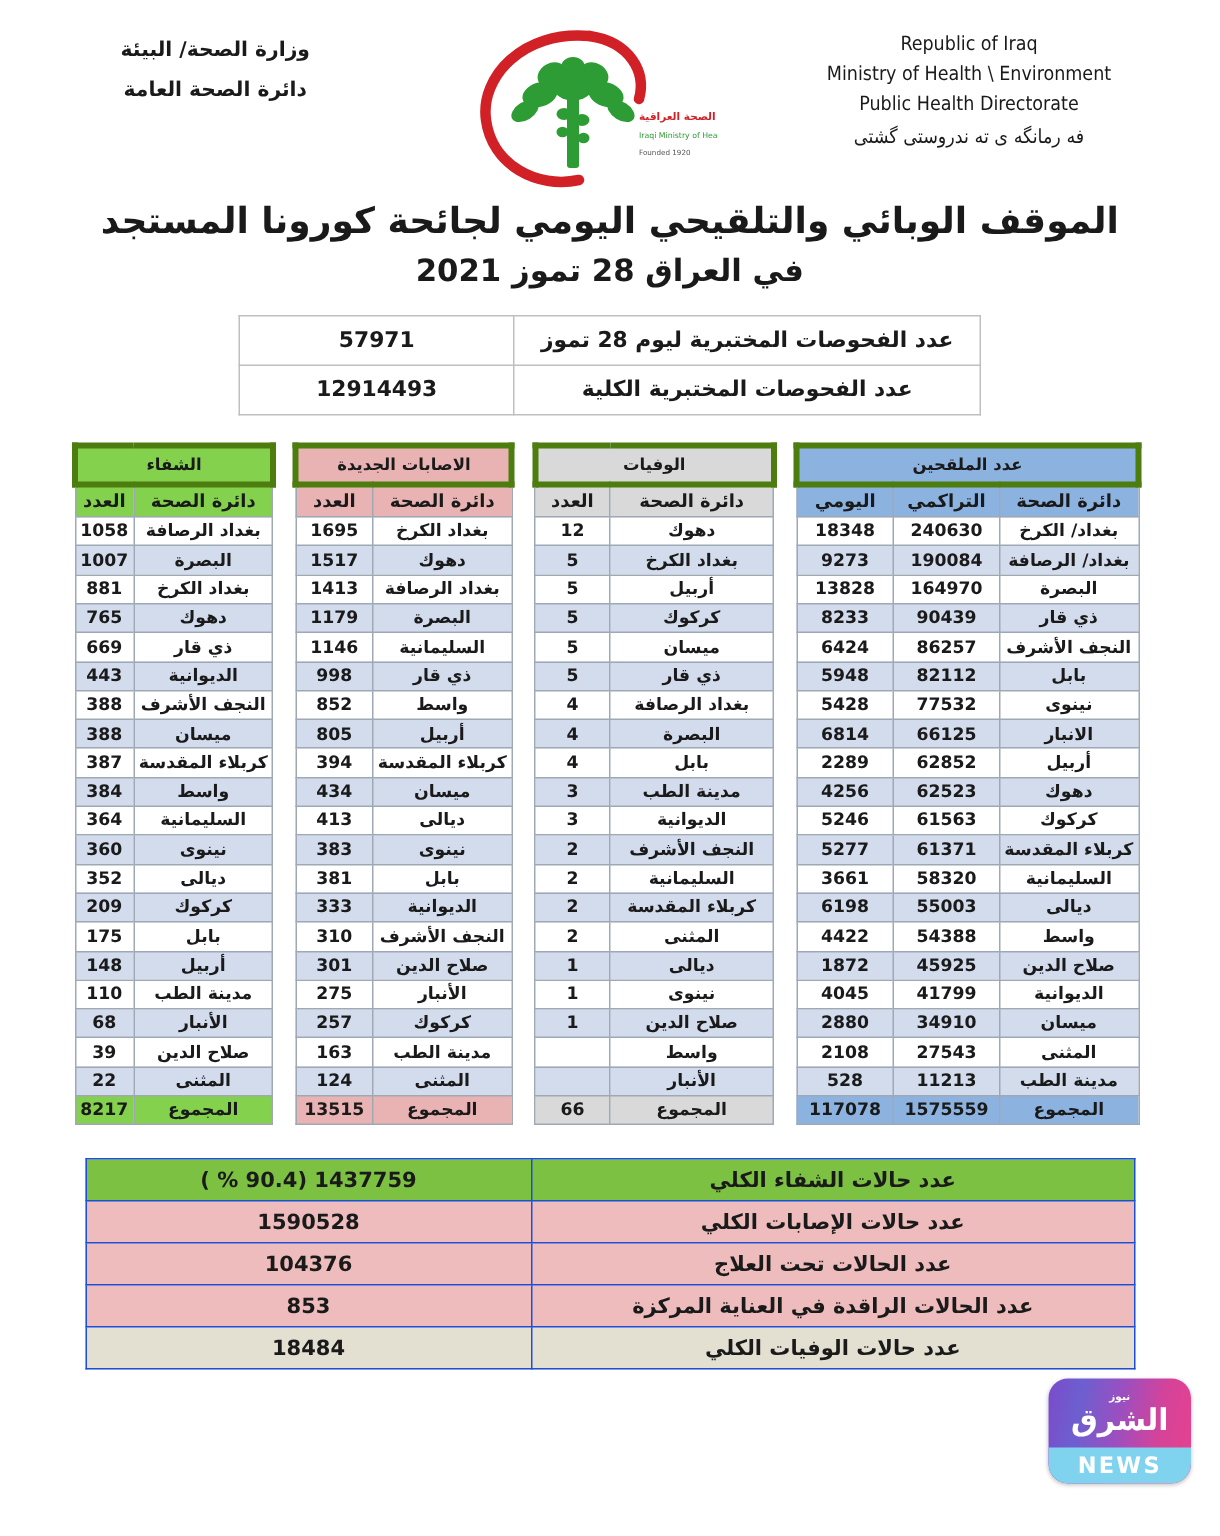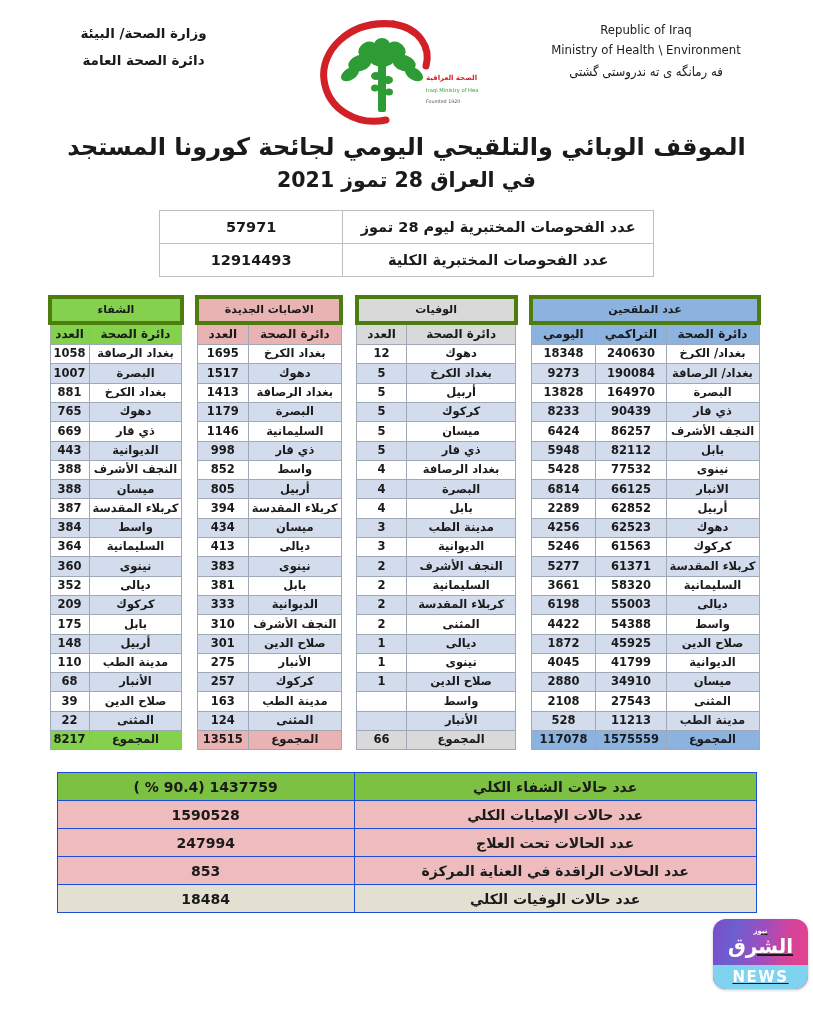--- a/index.html
+++ b/index.html
@@ -132,26 +132,25 @@
     padding:1px 6px;
   }
   .summary .lbl{width:405px;}
   .summary .val{width:295px;font-family:"DejaVu Sans","Liberation Sans",sans-serif;}
   .sum-green{background:#7dc142;}
   .sum-pink{background:#eebcbc;}
   .sum-beige{background:#e3e0d2;}
 
   
   .news-badge{
-    position:absolute;right:5px;bottom:35px;
+    position:absolute;right:19px;bottom:35px;
     width:95px;height:70px;border-radius:13px;
     background:linear-gradient(100deg,#7b4bc9 0%,#6d5fd0 22%,#9b4fc0 48%,#d4439a 74%,#e8418d 100%);
     overflow:hidden;
     box-shadow:0 1px 3px rgba(0,0,0,.25);
-    text-decoration:underline;
   }
   .news-top{
     height:46px;display:flex;align-items:center;justify-content:center;
     flex-direction:column;
   }
   .news-ar-small{
     color:#ffffff;font-size:7px;font-weight:bold;line-height:1;
     margin-bottom:1px;letter-spacing:.5px;
   }
   .news-ar-big{
@@ -203,20 +202,21 @@
 
         <text x="128" y="66" font-size="7" font-weight="bold" fill="#d22027" text-anchor="end" font-family="DejaVu Sans, sans-serif">وزارة الصحة العراقية</text>
         <text x="128" y="78" font-size="5.2" fill="#2d9c35" text-anchor="end" font-family="DejaVu Sans, sans-serif">Iraqi Ministry of Health</text>
         <text x="128" y="89" font-size="4.8" fill="#555" text-anchor="end" font-family="DejaVu Sans, sans-serif">Founded 1920</text>
       </svg>
     </div>
 
     <div class="hdr-en">
       <div>Republic of Iraq</div>
       <div>Ministry of Health \ Environment</div>
+      <div>Public Health Directorate</div>
       <div class="kurd">فه رمانگه ى ته ندروستى گشتى</div>
     </div>
 
   </div>
 
   <div class="title-block">
     <div class="title-l1">الموقف الوبائي والتلقيحي اليومي لجائحة كورونا المستجد</div>
     <div class="title-l2">في العراق 28  تموز 2021</div>
   </div>
 
@@ -656,21 +656,21 @@
         <tr>
           <td class="lbl sum-green">عدد حالات الشفاء الكلي</td>
           <td class="val sum-green">1437759  (90.4 % )</td>
         </tr>
         <tr>
           <td class="lbl sum-pink">عدد حالات الإصابات الكلي</td>
           <td class="val sum-pink">1590528</td>
         </tr>
         <tr>
           <td class="lbl sum-pink">عدد الحالات تحت العلاج</td>
-          <td class="val sum-pink">247994</td>
+          <td class="val sum-pink">104376</td>
         </tr>
         <tr>
           <td class="lbl sum-pink">عدد الحالات الراقدة في العناية المركزة</td>
           <td class="val sum-pink">853</td>
         </tr>
         <tr>
           <td class="lbl sum-beige">عدد حالات الوفيات الكلي</td>
           <td class="val sum-beige">18484</td>
         </tr>
       </tbody>

